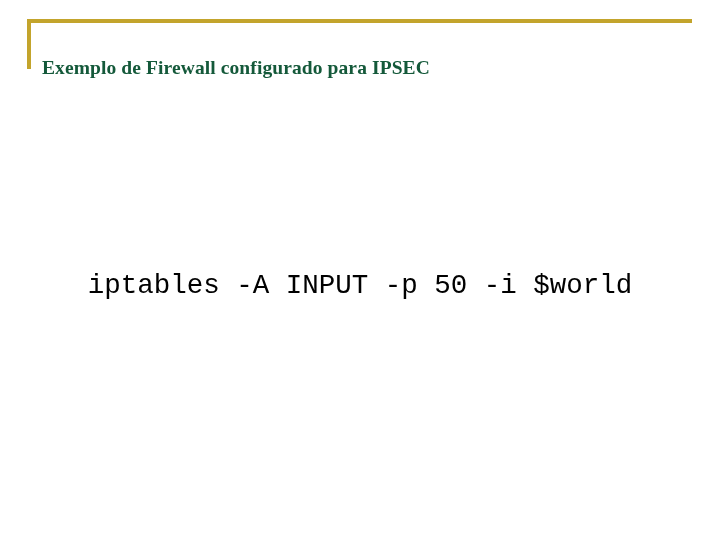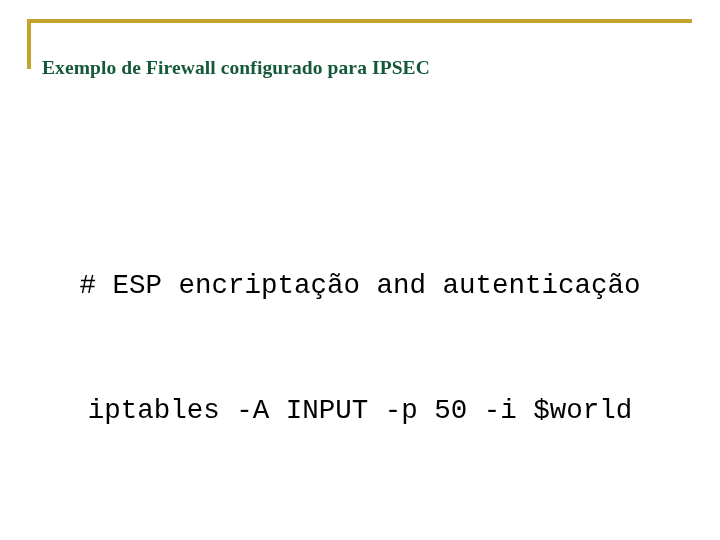--- a/index.html
+++ b/index.html
@@ -86,21 +86,20 @@
 <body>
 
 <div id="slide">
 
   <div id="rule-top"></div>
   <div id="rule-left"></div>
 
   <h1 id="title">Exemplo de Firewall configurado para IPSEC</h1>
 
   <div id="body-block">
-    <span class="code-line"># ESP encriptação and autenticação</span>
     <span class="code-line">iptables -A INPUT -p 50 -i $world</span>
     
     
     
   </div>
 
   <div id="rule-bottom"></div>
 
 </div>
 

